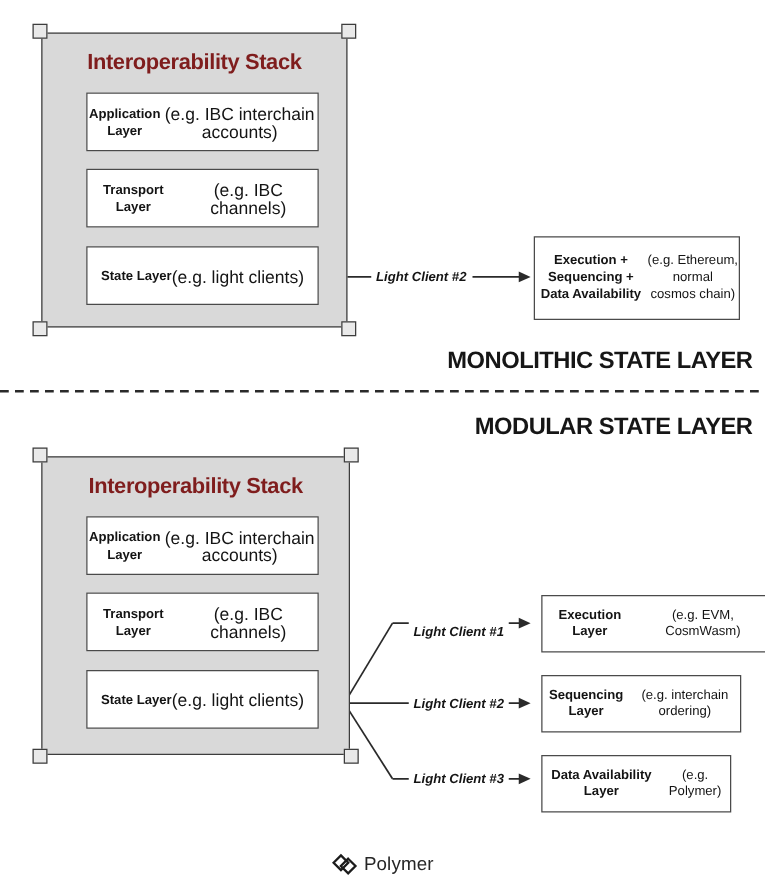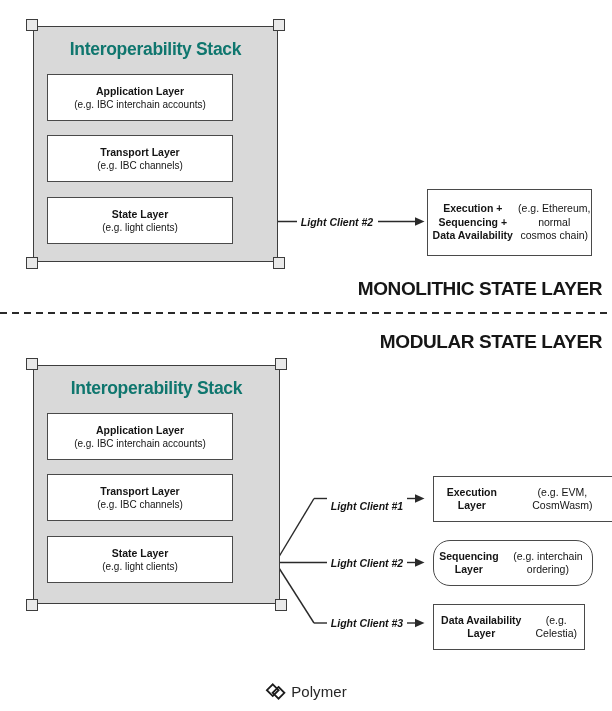--- a/index.html
+++ b/index.html
@@ -8,39 +8,39 @@
     font-family:"Liberation Sans", sans-serif;color:#141414;
   }
   
   .stack-box{position:absolute;background:#d9d9d9;border:1.6px solid #3d3d3d;box-sizing:border-box;}
   .stack-top{left:33px;top:26px;width:245px;height:236px;}
   .stack-bottom{left:33px;top:365px;width:247px;height:239px;}
   .handle{position:absolute;width:12px;height:12px;background:#e9e9e9;border:1.6px solid #3d3d3d;box-sizing:border-box;}
   .h-tl{left:-8px;top:-8px}.h-tr{right:-8px;top:-8px}.h-bl{left:-8px;bottom:-8px}.h-br{right:-8px;bottom:-8px}
   .stack-title{
     position:absolute;top:12px;left:0;right:0;text-align:center;
-    font-size:17.5px;font-weight:700;letter-spacing:-0.3px;color:#0f766e;
+    font-size:17.5px;font-weight:700;letter-spacing:-0.3px;color:#7f1d1d;
   }
   .layer{
-    position:absolute;left:13px;width:186px;height:47px;background:#ffffff;border:1.2px solid #4a4a4a;
-    box-sizing:border-box;display:flex;flex-direction:column;justify-content:center;align-items:center;text-align:center;
+    position:absolute;left:35px;width:186px;height:47px;background:#ffffff;border:1.2px solid #4a4a4a;
+    box-sizing:border-box;display:flex;flex-direction:row;justify-content:center;align-items:center;text-align:center;
   }
   .layer-1{top:47px}.layer-2{top:108px}.layer-3{top:170px}
   .layer .name{font-weight:700;font-size:10.5px;line-height:14px;}
-  .layer .example{font-weight:400;font-size:10px;line-height:14px;}
+  .layer .example{font-weight:400;font-size:14px;line-height:14px;}
   
   .ext-box{
     position:absolute;background:#ffffff;border:1.3px solid #4a4a4a;box-sizing:border-box;
     display:flex;flex-direction:row;justify-content:center;align-items:center;text-align:center;
   }
   .ext-box .name{font-weight:700;font-size:10.5px;line-height:13.5px;white-space:pre-line;}
   .ext-box .example{font-weight:400;font-size:10.5px;line-height:13.5px;white-space:pre-line;}
   .ext-mono{left:427px;top:189px;width:165px;height:67px;}
   .ext-exec{left:433px;top:476px;width:183px;height:46px;}
-  .ext-seq{left:433px;top:540px;width:160px;height:46px;border-radius:17px;}
+  .ext-seq{left:433px;top:540px;width:160px;height:46px;}
   .ext-da{left:433px;top:604px;width:152px;height:46px;}
   
   .section-caption{
     position:absolute;right:10px;font-size:19px;font-weight:800;letter-spacing:-0.4px;color:#161616;white-space:nowrap;
   }
   .caption-mono{top:278px;margin-left:20px;}
   .caption-mod{top:331px;}
   
   .conn-label{
     position:absolute;transform:translate(-50%,-50%);font-weight:700;font-size:10.5px;white-space:nowrap;color:#141414;font-style:italic;
@@ -151,21 +151,21 @@
   <div class="ext-box ext-exec">
     <div class="name">Execution Layer</div>
     <div class="example">(e.g. EVM, CosmWasm)</div>
   </div>
   <div class="ext-box ext-seq">
     <div class="name">Sequencing Layer</div>
     <div class="example">(e.g. interchain ordering)</div>
   </div>
   <div class="ext-box ext-da">
     <div class="name">Data Availability Layer</div>
-    <div class="example">(e.g. Celestia)</div>
+    <div class="example">(e.g. Polymer)</div>
   </div>
 
   <div class="footer">
     <span style="display:inline-flex;">
       <svg width="21" height="21" viewBox="0 0 24 24" xmlns="http://www.w3.org/2000/svg">
         <g fill="none" stroke="#1c1c1c" stroke-width="2.1" stroke-linejoin="miter">
           <path d="M8.7 3.8 L15.4 10.5 L8.7 17.2 L2 10.5 Z"></path>
           <path d="M15.3 6.8 L22 13.5 L15.3 20.2 L8.6 13.5 Z"></path>
         </g>
       </svg>

